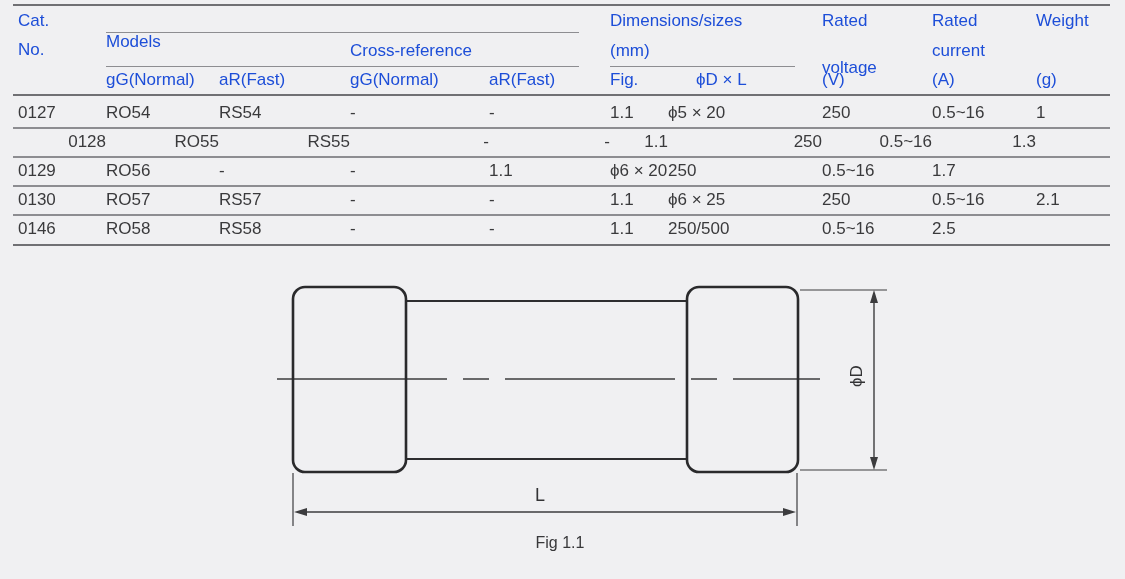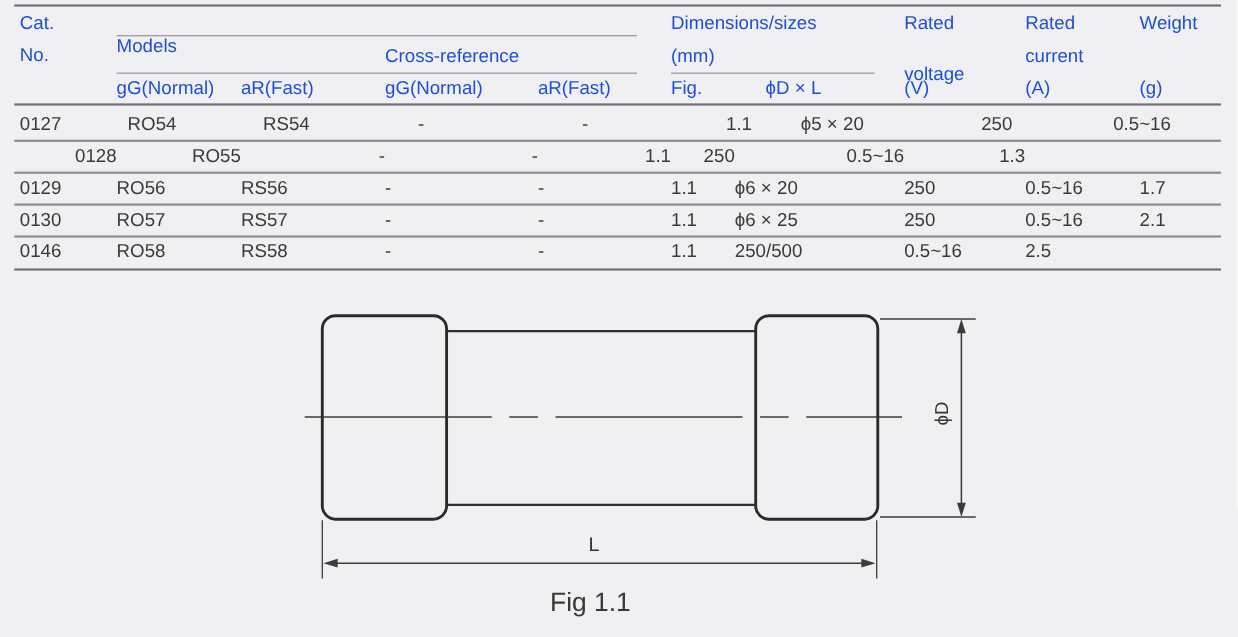--- a/index.html
+++ b/index.html
@@ -47,23 +47,23 @@
     color: #333335;
     text-align: center;
   }
   .fig-label.rotated {
     transform: rotate(-90deg);
     transform-origin: center center;
     font-size: 17px;
   }
   .fig-caption {
     position: absolute;
-    font-size: 24px;
+    font-size: 16px;
     color: #38383a;
-    text-align: left;
+    text-align: center;
   }
 
   .diagram-svg { position: absolute; left: 0; top: 0; }
 </style>
 </head>
 <body>
 
 <div class="screen">
 
   <div class="tline strong" style="left:13px; top:4px;  width:1097px; height:2px;"></div>
@@ -92,46 +92,46 @@
   <div class="hcell" style="left:106px; top:70px;">gG(Normal)</div>
   <div class="hcell" style="left:219px; top:70px;">aR(Fast)</div>
   <div class="hcell" style="left:350px; top:70px;">gG(Normal)</div>
   <div class="hcell" style="left:489px; top:70px;">aR(Fast)</div>
   <div class="hcell" style="left:610px; top:70px;">Fig.</div>
   <div class="hcell" style="left:668px; top:70px;margin-left:28px;">ϕD × L</div>
   <div class="hcell" style="left:822px; top:70px;">(V)</div>
   <div class="hcell" style="left:932px; top:70px;">(A)</div>
   <div class="hcell" style="left:1036px; top:70px;">(g)</div>
 
-  <div class="datarow" style="top:99px;gap:10px;">
+  <div class="datarow" style="top:99px;">
     <span class="cell">0127</span>
     <span class="cell">RO54</span>
     <span class="cell">RS54</span>
     <span class="cell">-</span>
     <span class="cell">-</span>
     <span class="cell">1.1</span>
     <span class="cell">ϕ5 × 20</span>
     <span class="cell">250</span>
     <span class="cell">0.5~16</span>
     <span class="cell">1</span>
   </div>
   <div class="datarow" style="top:128px;text-align:right;">
     <span class="cell">0128</span>
     <span class="cell">RO55</span>
+    <span class="cell">RS55</span>
     <span class="cell">-</span>
     <span class="cell">-</span>
     <span class="cell">1.1</span>
     <span class="cell">250</span>
     <span class="cell">0.5~16</span>
     <span class="cell">1.3</span>
   </div>
   <div class="datarow" style="top:157px;">
     <span class="cell">0129</span>
     <span class="cell">RO56</span>
-    <span class="cell">RS56</span>
     <span class="cell">-</span>
     <span class="cell">-</span>
     <span class="cell">1.1</span>
     <span class="cell">ϕ6 × 20</span>
     <span class="cell">250</span>
     <span class="cell">0.5~16</span>
     <span class="cell">1.7</span>
   </div>
   <div class="datarow" style="top:186px;">
     <span class="cell">0130</span>

